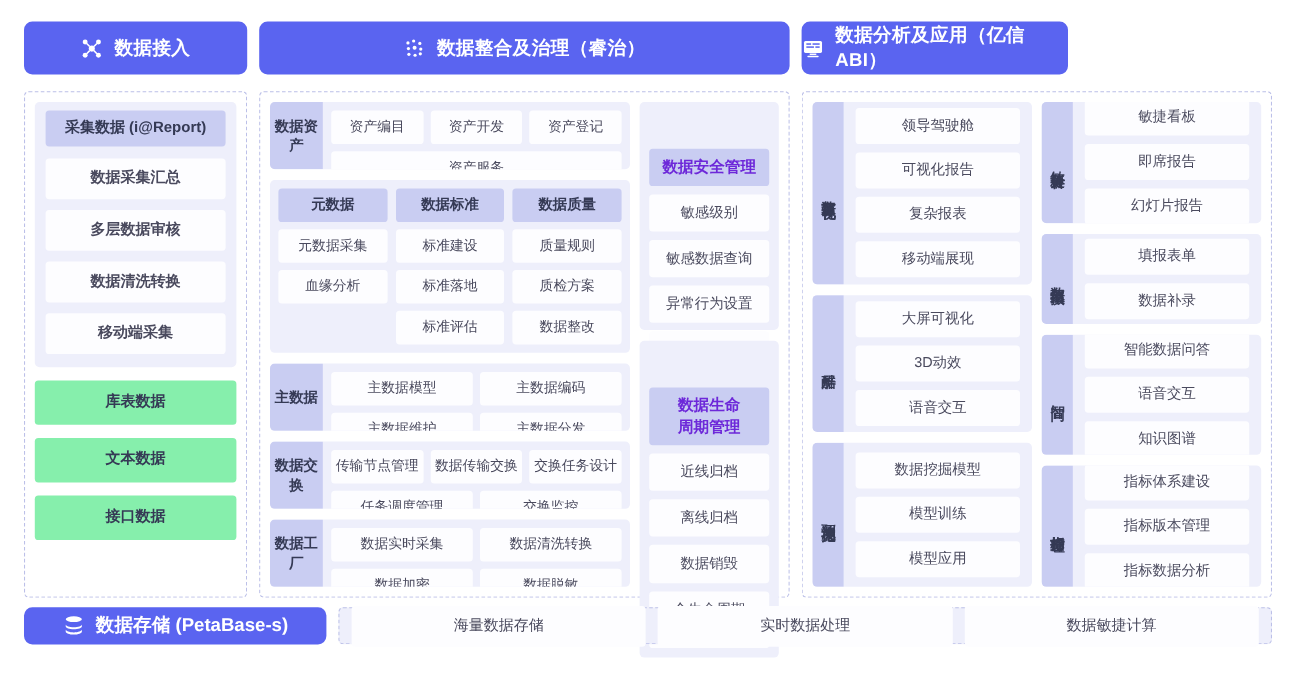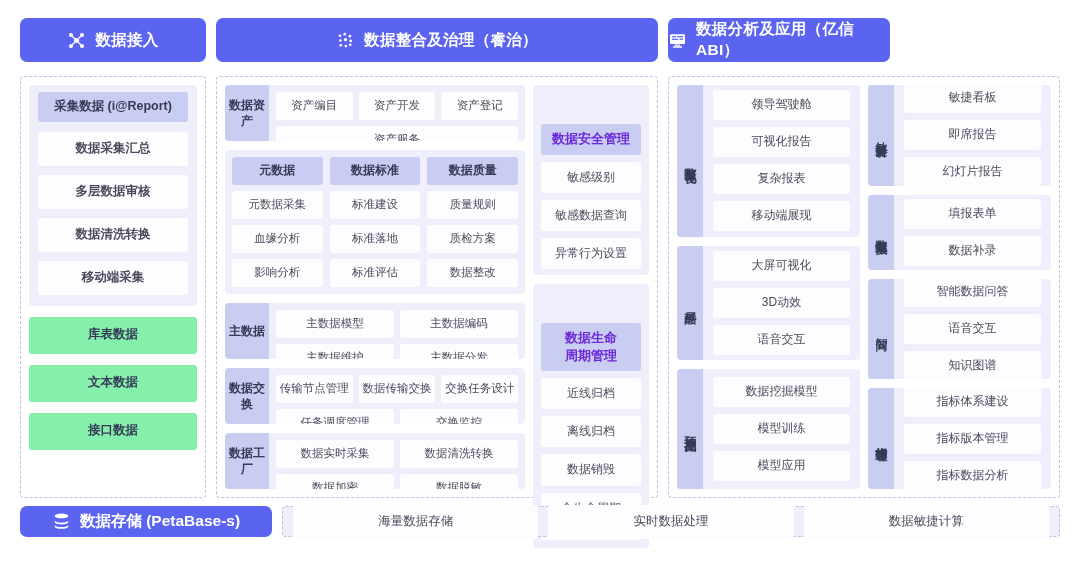--- a/index.html
+++ b/index.html
@@ -246,21 +246,20 @@
               <div class="cell">资产服务</div>
             </div>
           </div>
         </div>
 
         <div class="tri">
           <div class="tri-col">
             <div class="tri-head">元数据</div>
             <div class="tri-cell">元数据采集</div>
             <div class="tri-cell">血缘分析</div>
-            <div class="tri-cell">影响分析</div>
           </div>
           <div class="tri-col">
             <div class="tri-head">数据标准</div>
             <div class="tri-cell">标准建设</div>
             <div class="tri-cell">标准落地</div>
             <div class="tri-cell">标准评估</div>
           </div>
           <div class="tri-col">
             <div class="tri-head">数据质量</div>
             <div class="tri-cell">质量规则</div>

